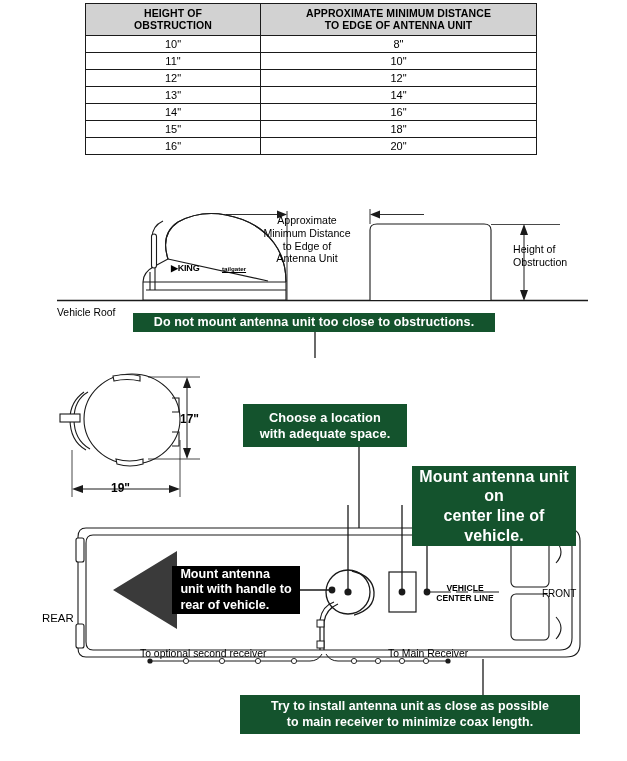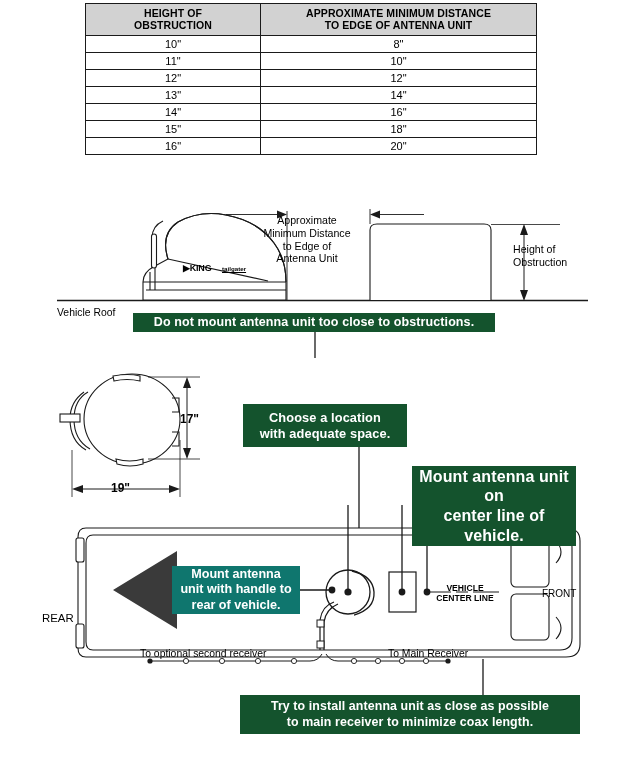--- a/index.html
+++ b/index.html
@@ -22,38 +22,38 @@
            text-align:center;line-height:1.22;letter-spacing:.1px;}
   #callout-obstruction{left:133px;top:313px;width:362px;height:19px;font-size:12.5px;
                        display:flex;align-items:center;justify-content:center;}
   #callout-space{left:215px;top:404px;width:156px;height:43px;font-size:12.8px;
                  display:flex;align-items:center;justify-content:center;padding:0 4px;margin-left:28px;}
   #callout-centerline{left:412px;top:466px;width:158px;height:48px;font-size:16px;
                       display:flex;align-items:center;justify-content:center;padding:16px 3px;}
   #callout-coax{left:240px;top:695px;width:330px;height:39px;font-size:12.4px;
                 display:flex;align-items:center;justify-content:center;padding:0 5px;}
   #callout-handle{position:absolute;left:172px;top:566px;width:122px;height:48px;
-                  background:#0f766e;color:#fff;font-weight:bold;font-size:12.6px;
-                  display:flex;align-items:center;justify-content:center;text-align:center;
+                  background:#000000;color:#fff;font-weight:bold;font-size:12.6px;
+                  display:flex;align-items:center;justify-content:center;
                   line-height:1.2;padding:0 3px;}
 
   
   .lbl{position:absolute;font-size:11px;line-height:1.2;white-space:pre;}
   #lbl-approx-dist{left:261px;top:196px;width:92px;text-align:center;font-size:10.6px;line-height:1.21;margin-top:18px;}
   #lbl-height-obs{left:513px;top:243px;width:62px;font-size:10.6px;line-height:1.22;}
   #lbl-vehicle-roof{left:57px;top:287px;font-size:10.4px;margin-top:20px;}
   #lbl-dim-17{left:180px;top:412px;font-size:12px;font-weight:bold;}
   #lbl-dim-19{left:111px;top:481px;font-size:12px;font-weight:bold;}
   #lbl-rear{left:42px;top:588px;font-size:11.4px;margin-top:24px;}
   #lbl-front{left:542px;top:588px;font-size:10px;}
   #lbl-vcl{left:434px;top:583px;width:62px;text-align:center;font-size:8.6px;
            font-weight:bold;line-height:1.18;}
   #lbl-second-rcvr{left:140px;top:648px;font-size:10.4px;}
   #lbl-main-rcvr{left:388px;top:648px;font-size:10.4px;}
-  #lbl-king{position:absolute;left:183px;top:263px;font-size:9px;font-weight:bold;letter-spacing:-.2px;}
+  #lbl-king{position:absolute;left:171px;top:263px;font-size:9px;font-weight:bold;letter-spacing:-.2px;}
   #lbl-tailgater{position:absolute;left:222px;top:265px;font-size:6.2px;font-weight:bold;
                  text-decoration:underline;}
 </style>
 </head>
 <body>
 
 <div id="page">
 
   <table id="spec-table">
     <colgroup>

